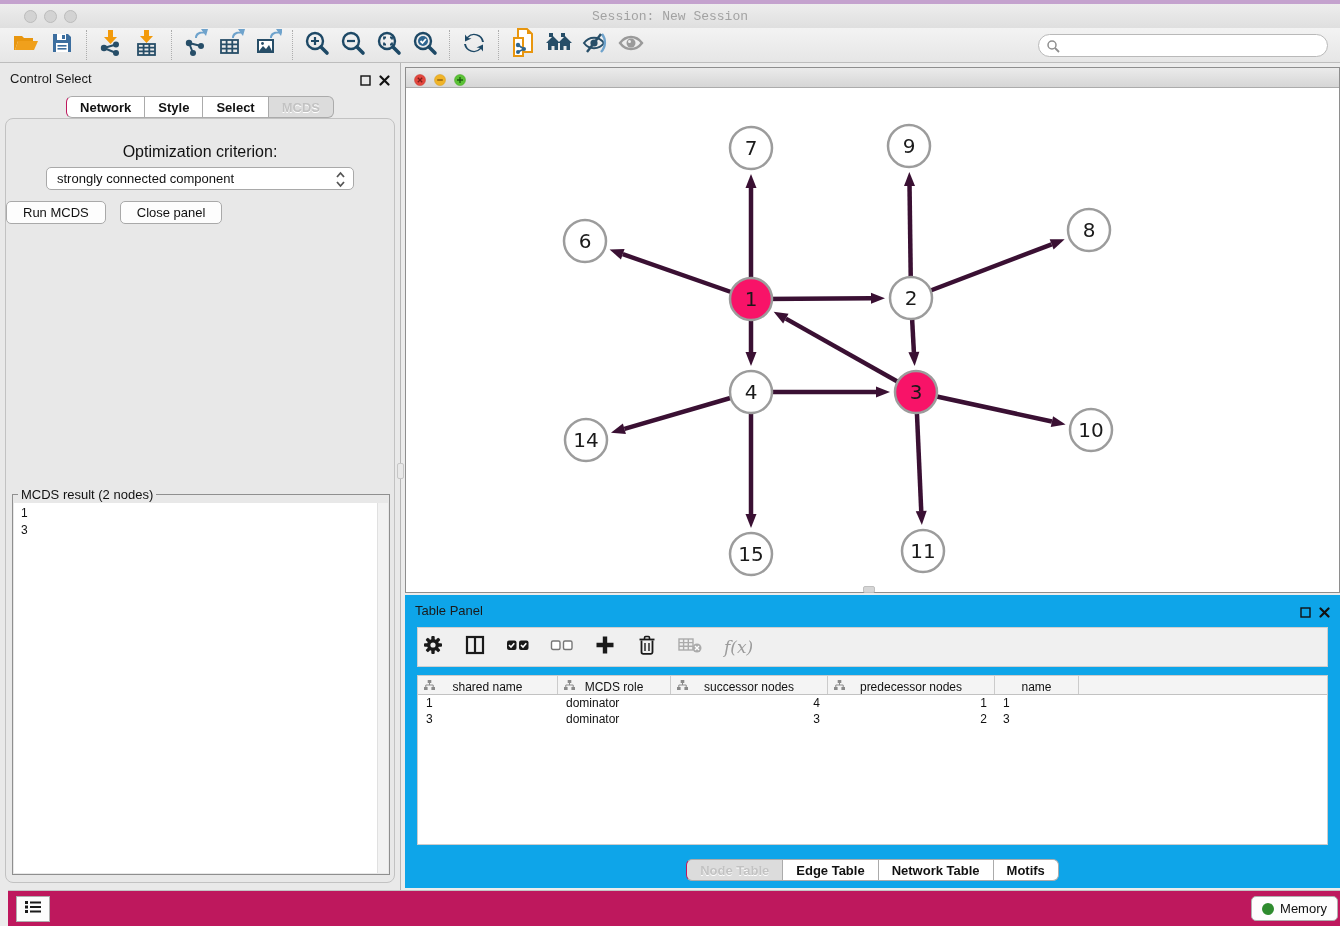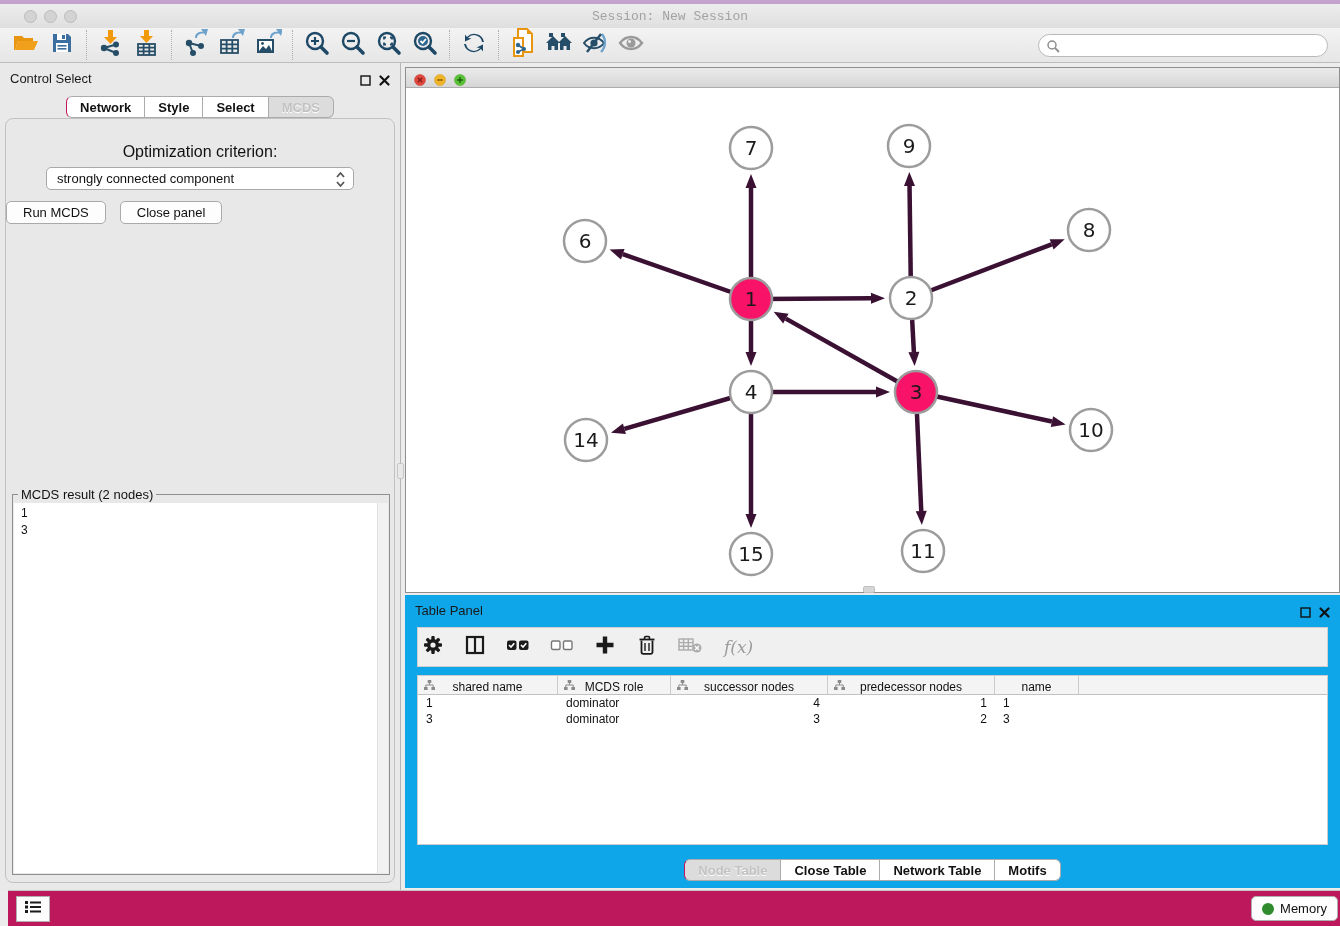--- a/index.html
+++ b/index.html
@@ -502,21 +502,21 @@
           <div class="td" style="width: 113px;">dominator</div>
           <div class="td num" style="width: 157px;">3</div>
           <div class="td num" style="width: 167px;">2</div>
           <div class="td" style="width: 84px;">3</div>
         </div>
       </div>
   </div>
 
   <div class="tp-tabs">
     <div class="tab disabled-look">Node Table</div>
-    <div class="tab">Close Table</div>
+    <div class="tab">Edge Table</div>
     <div class="tab">Network Table</div>
     <div class="tab">Motifs</div>
   </div>
 </div>
 
 <div class="statusbar">
   <div class="list-btn">
     <span><svg width="18" height="16" viewBox="0 0 18 16">
           <g fill="#1A1A1A">
             <rect x="1" y="2" width="3" height="3"></rect>

